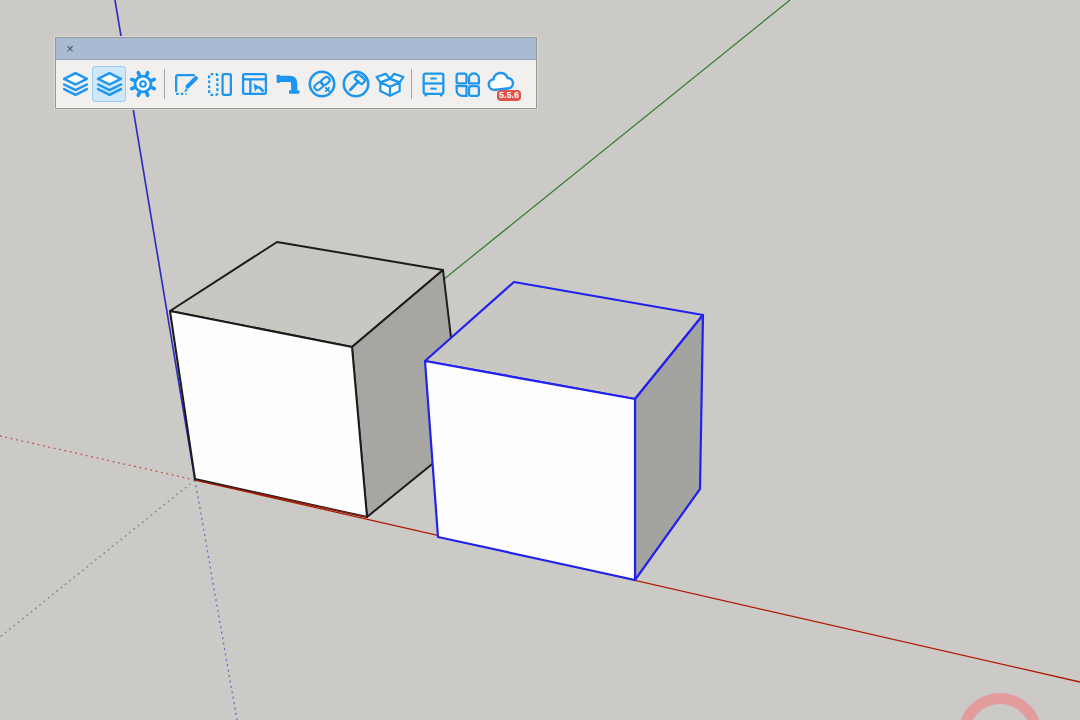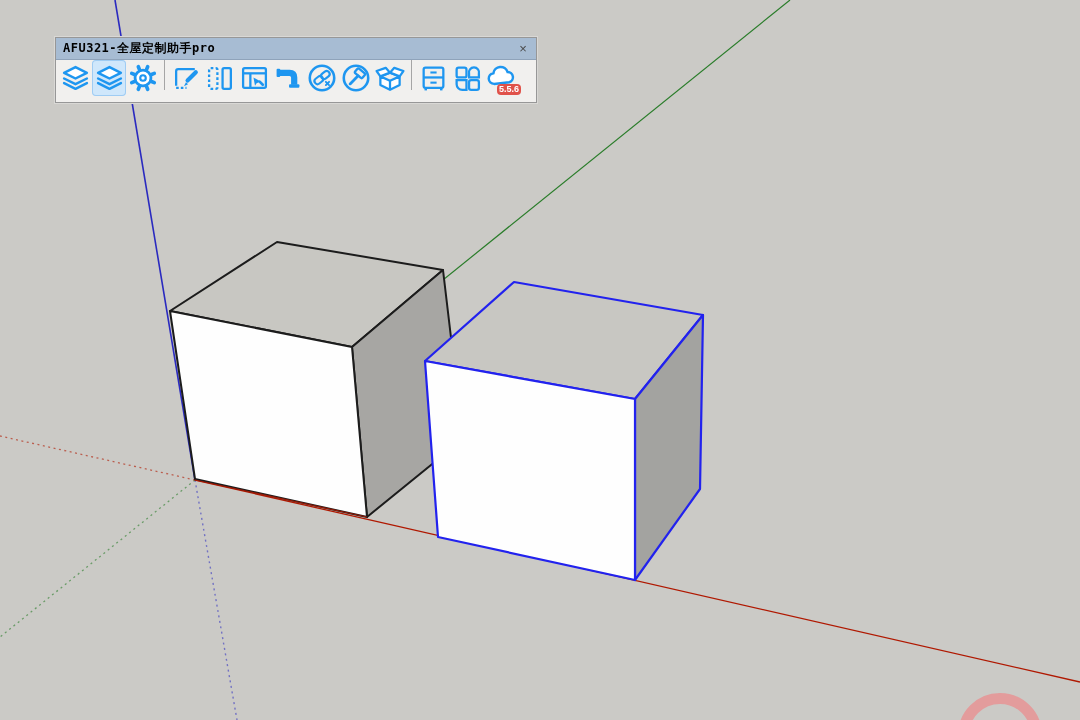--- a/index.html
+++ b/index.html
@@ -13,21 +13,21 @@
     border:1px solid var(--panel_border);
     box-shadow:0 0 0 1px #d9d8d5;}
   .titlebar{height:21px;background:var(--titlebar_bg);
     display:flex;align-items:center;justify-content:space-between;
     padding:0 6px 0 7px;border-bottom:1px solid #8fa3ba;}
   .titlebar .title{font-size:12px;font-weight:bold;color:var(--title_text);
     letter-spacing:0.5px;line-height:21px;
     font-family:"DejaVu Sans Mono","Liberation Sans",sans-serif;}
   .close-btn{color:#4a4a4a;font-size:13px;line-height:13px;cursor:default;
     width:14px;text-align:center;}
-  .iconrow{height:42px;display:flex;padding:0 2px;gap:0;}
+  .iconrow{height:48px;display:flex;align-items:center;padding:0 2px;gap:0;}
   .tb-btn{width:34px;height:36px;display:flex;align-items:center;justify-content:center;
     border-radius:4px;position:relative;flex:0 0 auto;}
   .tb-btn.active{background:var(--icon_active_bg);
     box-shadow:0 0 0 1px var(--icon_active_border) inset;}
   .tb-sep{width:1px;height:30px;background:var(--separator_gray);margin:0 4px;flex:0 0 auto;}
   .tb-btn svg{display:block;}
   .badge{position:absolute;right:-3px;bottom:1px;background:var(--badge_red);
     color:#fff;font-size:9px;font-weight:bold;line-height:11px;
     padding:0 2px;border-radius:4px;letter-spacing:0;}
 </style>
@@ -59,21 +59,20 @@
       <polygon points="514,282 703,315 635,399 425,361" style="fill:var(--face_top)"></polygon>
       <polygon points="635,399 703,315 700,489 635,580" style="fill:var(--face_side2)"></polygon>
       <polygon points="425,361 635,399 635,580 438,537" style="fill:var(--face_white)"></polygon>
     </g>
 
     <circle cx="1000" cy="735" r="36.5" fill="none" style="stroke:var(--ring_pink)" stroke-width="11"></circle>
   </svg>
 
   <div class="panel">
     <div class="titlebar">
-      <span class="title">AFU321-全屋定制助手pro</span>
       <span class="close-btn">×</span>
     </div>
     <div class="iconrow">
 
       <div class="tb-btn">
         <svg width="29" height="29" viewBox="0 0 28 28" fill="none" style="stroke:var(--icon_blue)" stroke-width="2.4" stroke-linejoin="round">
           <path d="M3 8.5 L14 3 L25 8.5 L14 14 Z" fill="#fff"></path>
           <path d="M3 14 L14 19.5 L25 14" stroke-linecap="round"></path>
           <path d="M3 18.5 L14 24 L25 18.5" stroke-linecap="round"></path>
         </svg>

